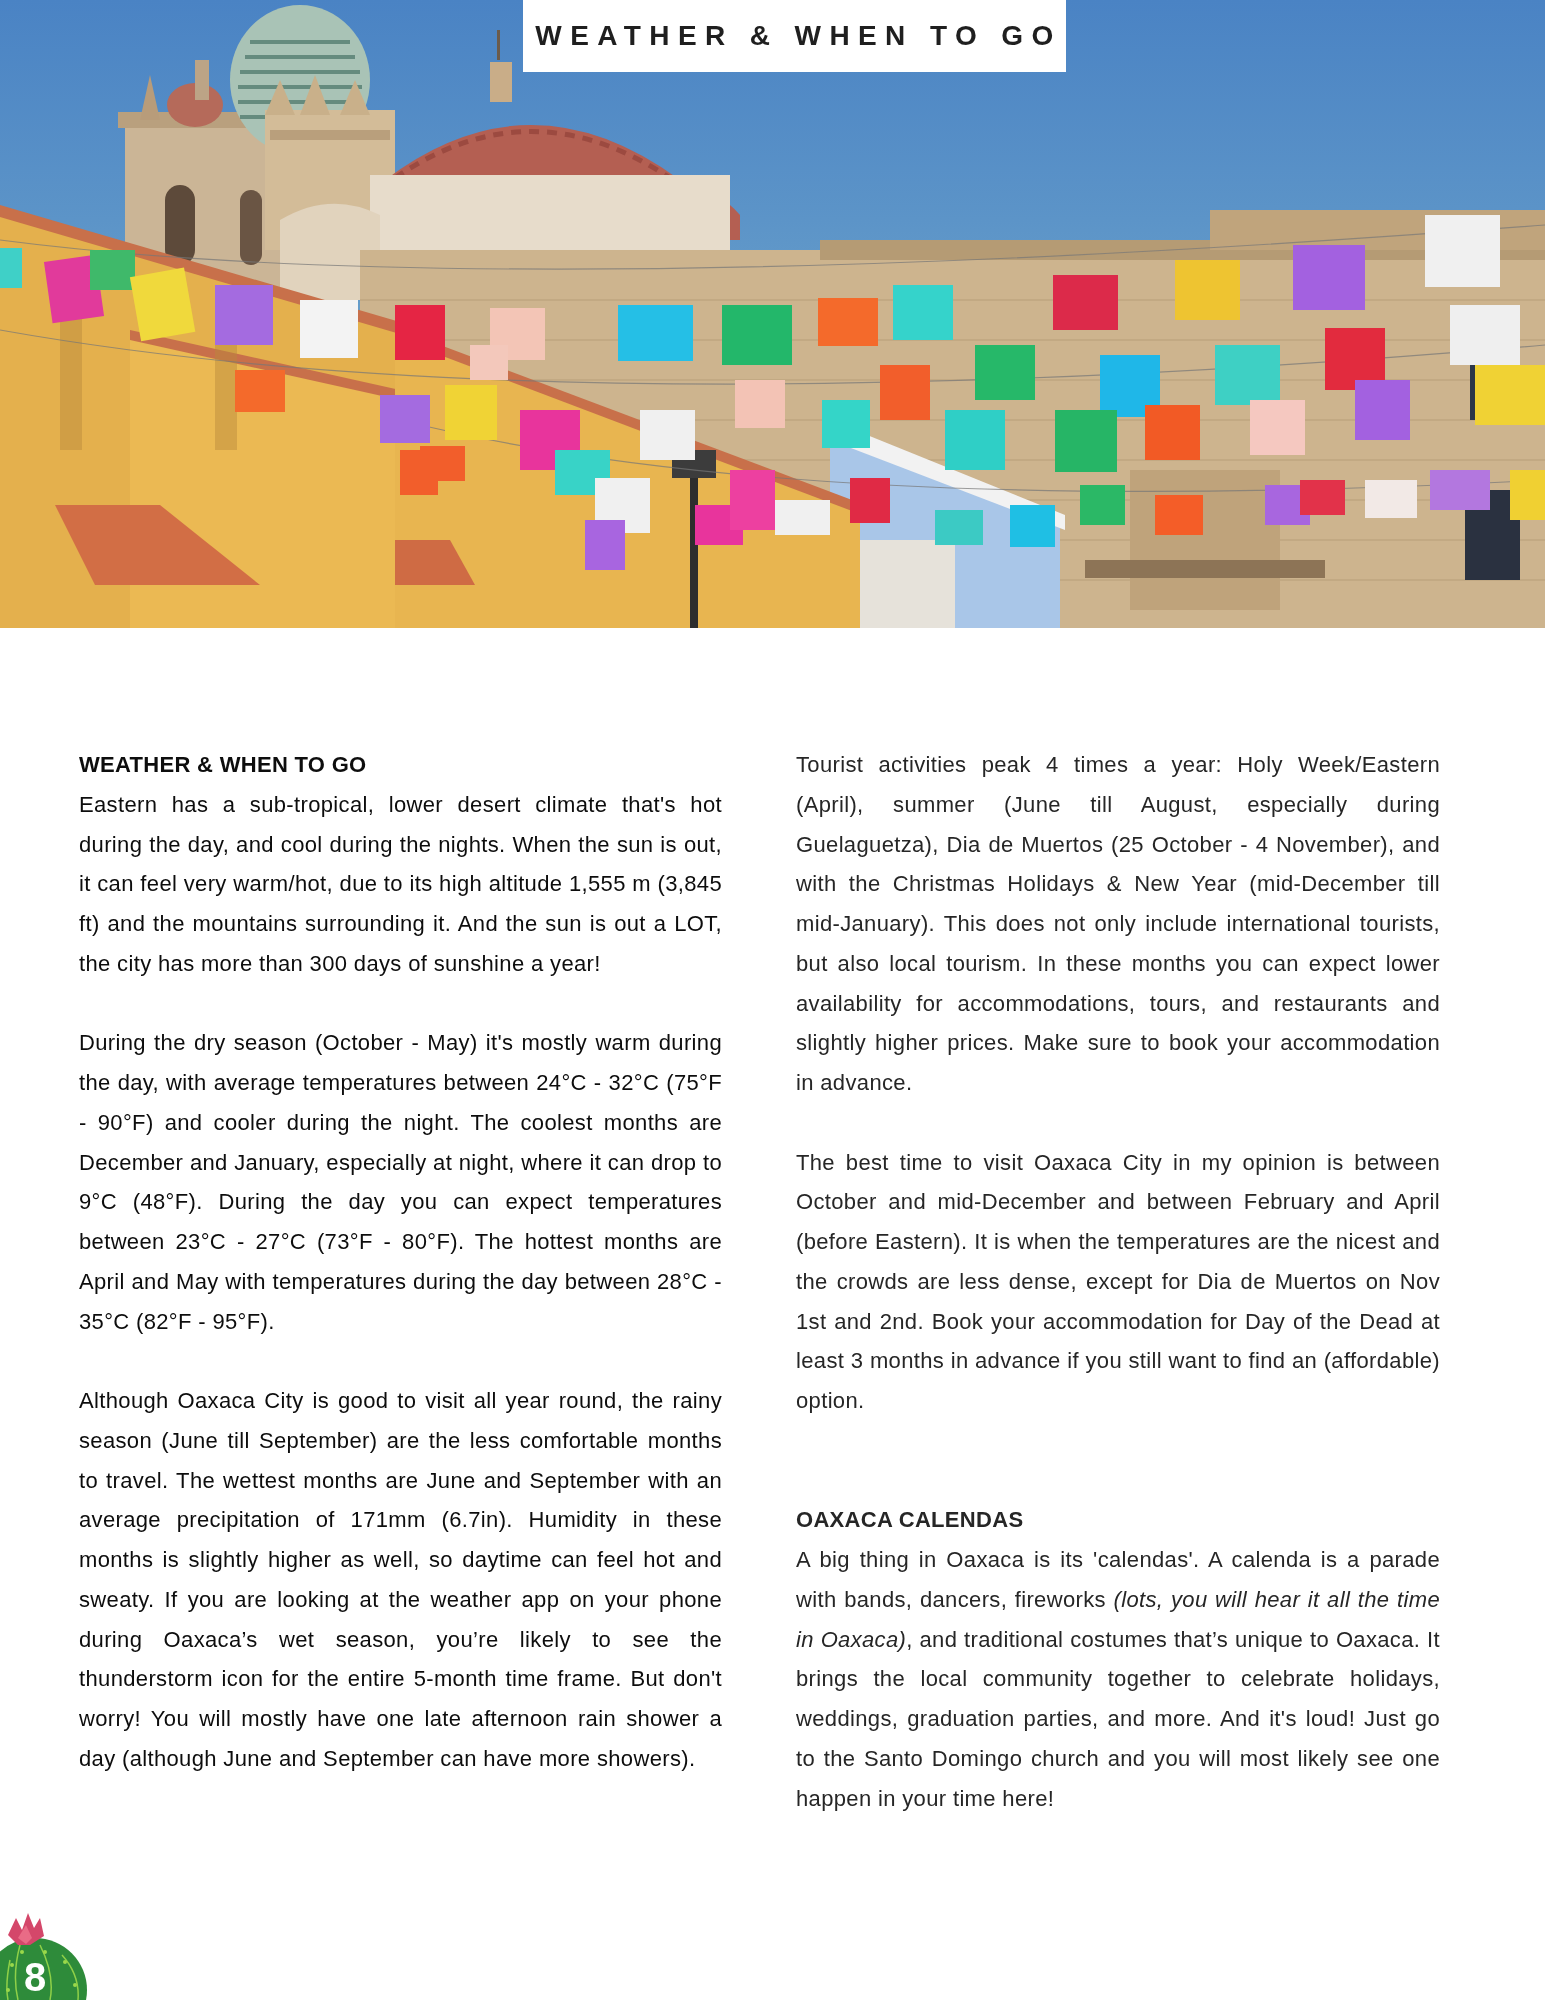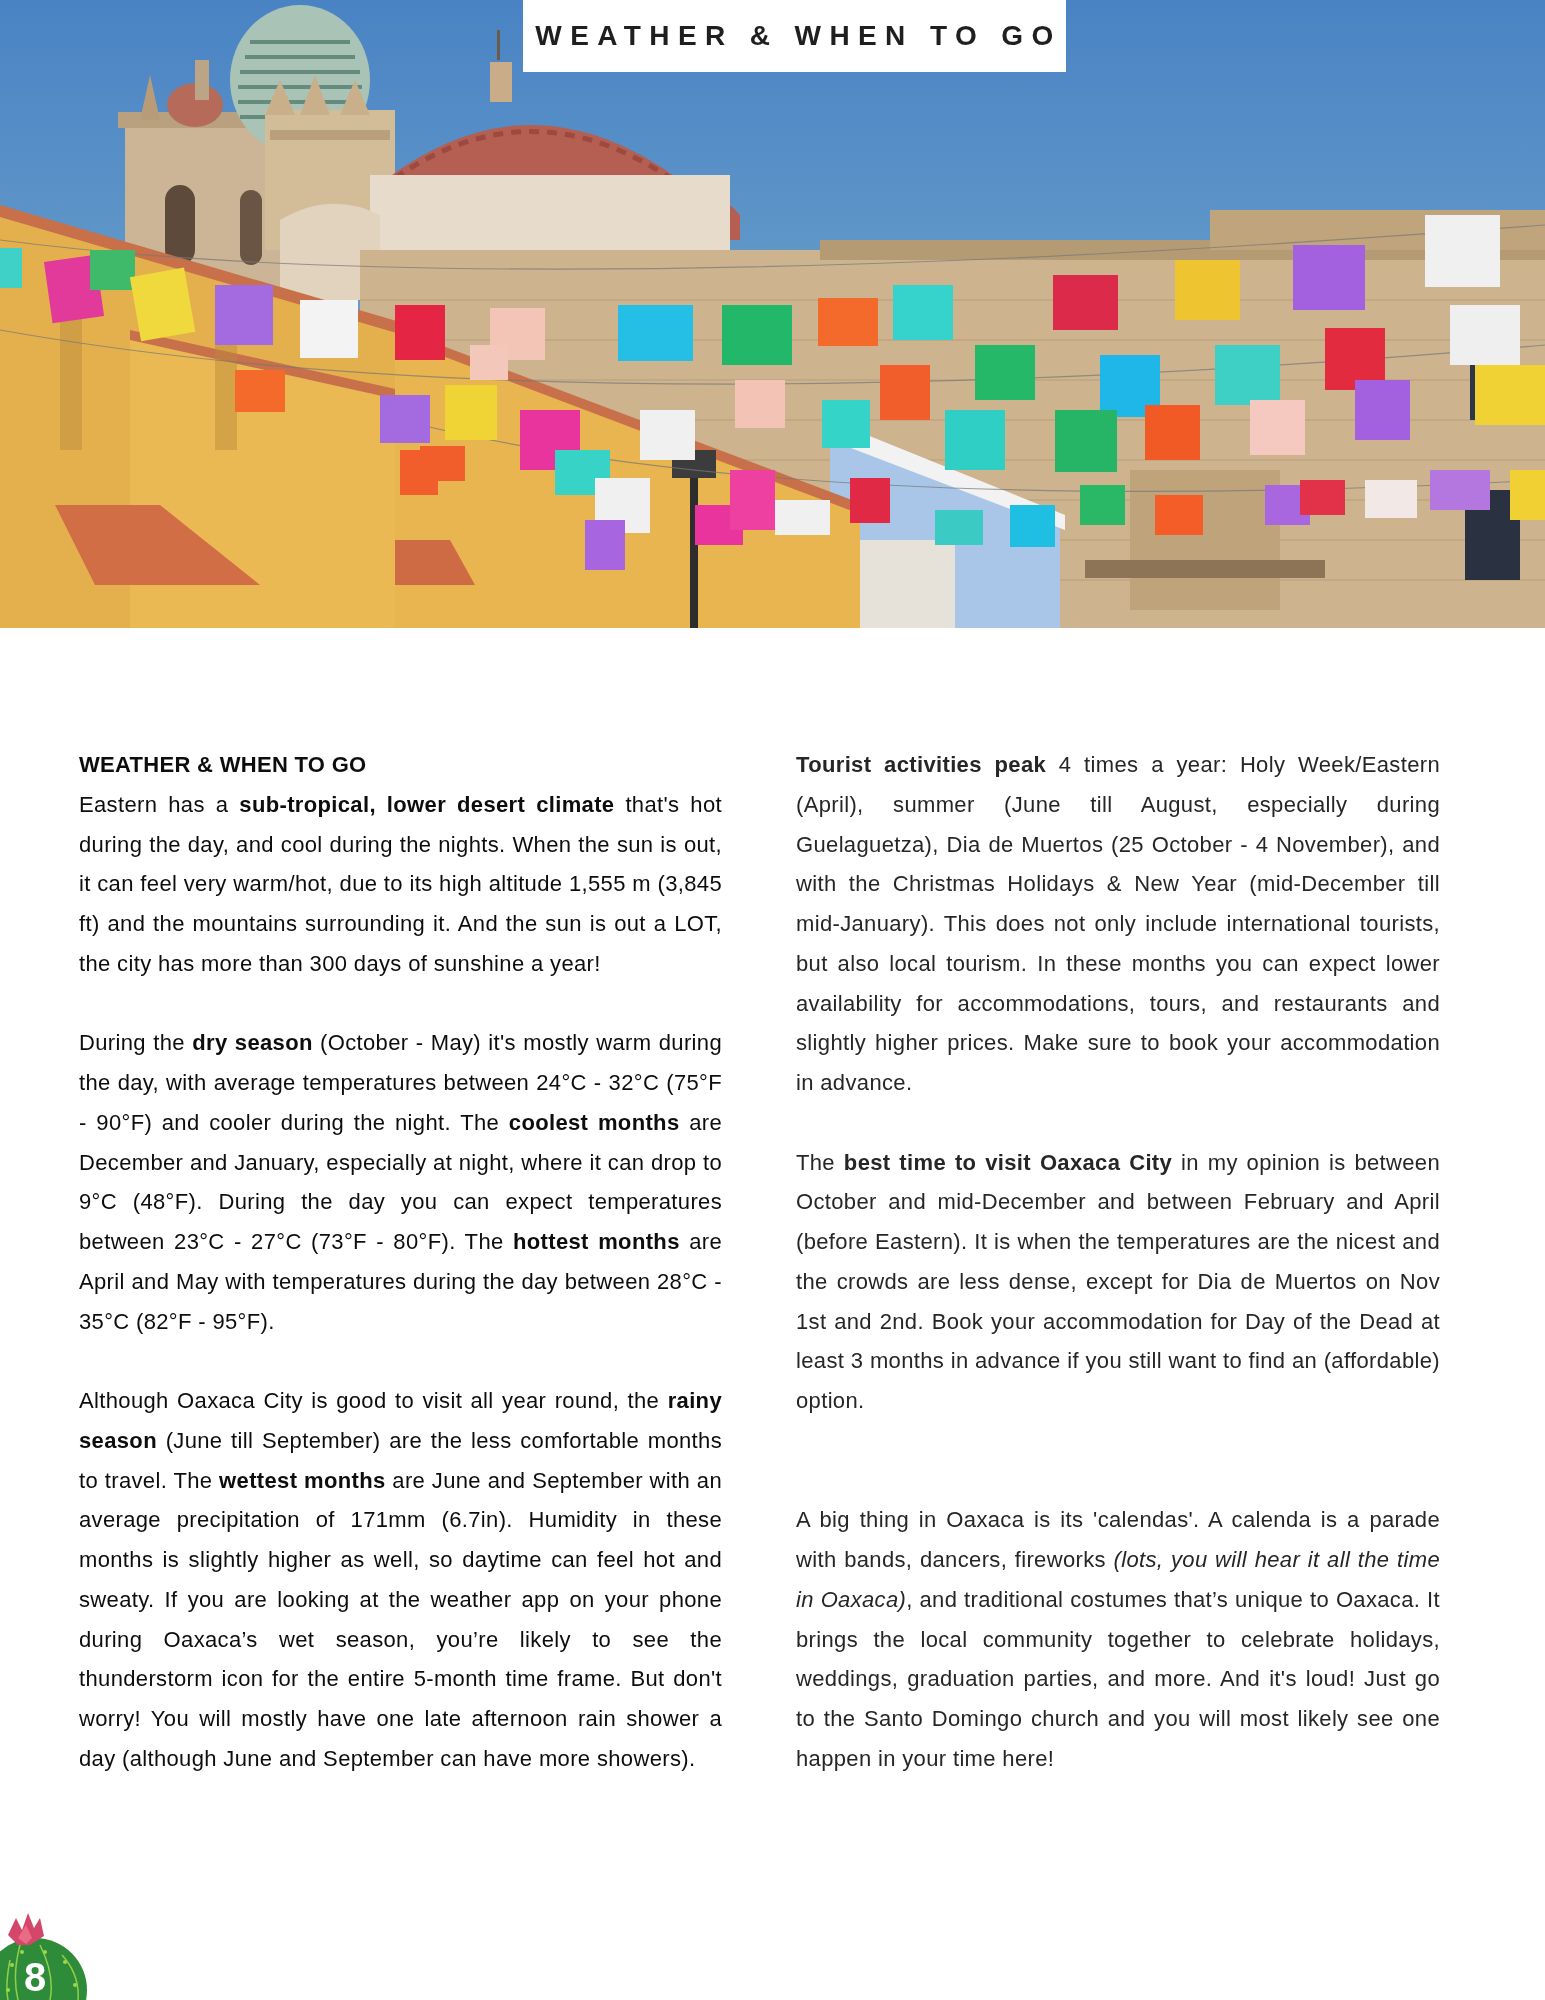--- a/index.html
+++ b/index.html
@@ -29,21 +29,21 @@
       text-align: justify; text-align-last: left;
     }
     .col-left { left: 79px; width: 643px; color: #0d0d0d; }
     .col-right { left: 796px; width: 644px; color: #262626; }
     .col p { margin: 0; }
     .col .gap { height: 39.75px; }
     .col .gap2 { height: 79.5px; }
     .col h2 {
       margin: 0; font-size: 22px; line-height: 39.75px; font-weight: 700; letter-spacing: 0.3px;
     }
-    .col b { font-weight: 700; }
+    .col b { font-weight: 400; }
     .col i { font-style: italic; }
     
     .badge { position: absolute; left: 0; top: 1905px; width: 100px; height: 95px; }
     .badge-num {
       position: absolute; left: 14px; top: 1955px; width: 42px; text-align: center;
       font-family: "Liberation Sans", sans-serif; font-weight: 700; font-size: 40px;
       line-height: 44px; color: #ffffff;
     }
   </style>
 </head>
@@ -206,20 +206,21 @@
   <p><span>During the </span><b>dry season</b><span> (October - May) it's mostly warm during the day, with average temperatures between 24°C - 32°C (75°F - 90°F) and cooler during the night. The </span><b>coolest months</b><span> are December and January, especially at night, where it can drop to 9°C (48°F). During the day you can expect temperatures between 23°C - 27°C (73°F - 80°F). The </span><b>hottest months</b><span> are April and May with temperatures during the day between 28°C - 35°C (82°F - 95°F).</span></p>
   <div class="gap"></div>
   <p><span>Although Oaxaca City is good to visit all year round,  the </span><b>rainy season</b><span> (June till September) are the less comfortable months to travel. The </span><b>wettest months</b><span> are June and September with an average precipitation of 171mm (6.7in). Humidity in these months is slightly higher as well, so daytime can feel hot and sweaty. If you are looking at the weather app on your phone during Oaxaca’s wet season, you’re likely to see the thunderstorm icon for the entire 5-month time frame. But don't worry! You will mostly have one late afternoon rain shower a day (although June and September can have more showers).</span></p>
 </div>
 
 <div class="col col-right">
   <p><b>Tourist activities peak</b><span> 4 times a year: Holy Week/Eastern (April), summer (June till August, especially during Guelaguetza), Dia de Muertos (25 October - 4 November), and with the Christmas Holidays &amp; New Year (mid-December till mid-January). This does not only include international tourists, but also local tourism. In these months you can expect lower availability for accommodations, tours, and restaurants and slightly higher prices. Make sure to book your accommodation in advance.</span></p>
   <div class="gap"></div>
   <p><span>The </span><b>best time to visit Oaxaca City</b><span> in my opinion is between October and mid-December and between February and April (before Eastern). It is when the temperatures are the nicest and the crowds are less dense, except for Dia de Muertos on Nov 1st and 2nd. Book your accommodation for Day of the Dead at least 3 months in advance if you still want to find an (affordable) option.</span></p>
   <div class="gap2"></div>
+  <h2>OAXACA CALENDAS</h2>
   <p><span>A big thing in Oaxaca is its 'calendas'. A calenda is a parade with bands, dancers, fireworks </span><i>(lots, you will hear it all the time in Oaxaca)</i><span>, and traditional costumes that’s unique to Oaxaca. It brings the local community together to celebrate holidays, weddings, graduation parties, and more. And it's loud! Just go to the Santo Domingo church and you will most likely see one happen in your time here!</span></p>
 </div>
 
 <svg class="badge" width="100" height="95" viewBox="0 1905 100 95">
   <circle cx="35" cy="1990" r="52" fill="#2e8b3a"></circle>
   <g stroke="#9ad84a" stroke-width="1.5" fill="none" opacity="0.9">
     <path d="M10,1960 Q5,1985 8,2000"></path>
     <path d="M62,1955 Q80,1975 78,2000"></path>
     <path d="M40,1945 Q55,1975 50,2000"></path>
     <path d="M20,1945 Q12,1975 18,2000"></path>

